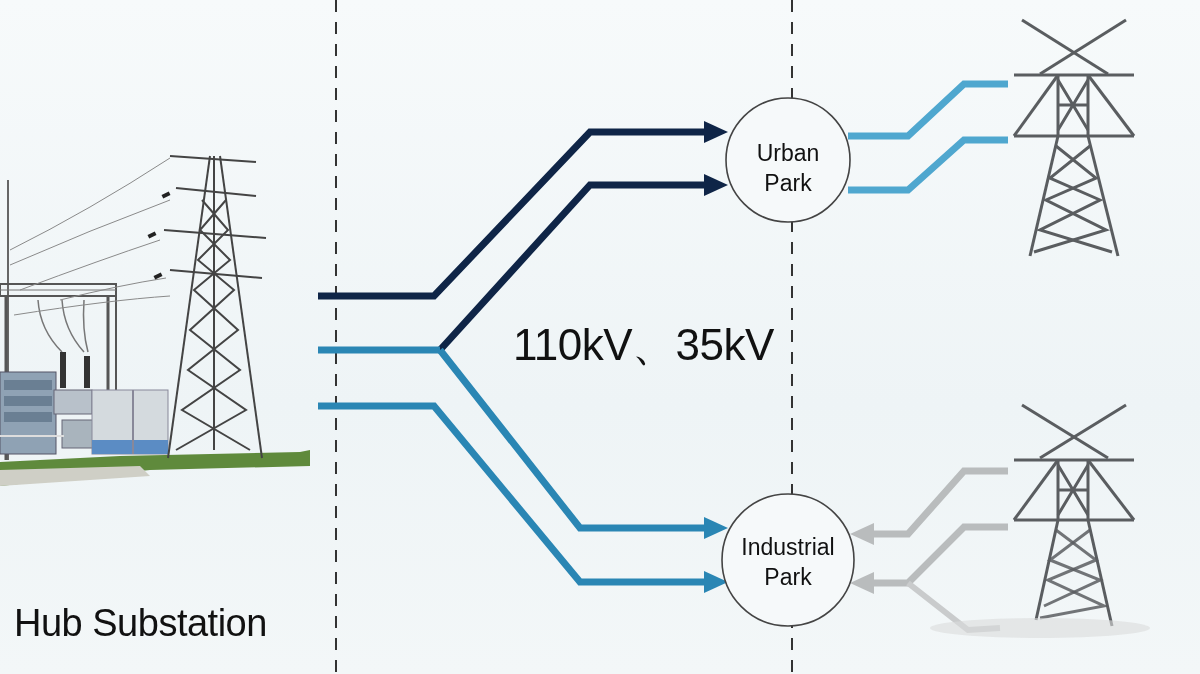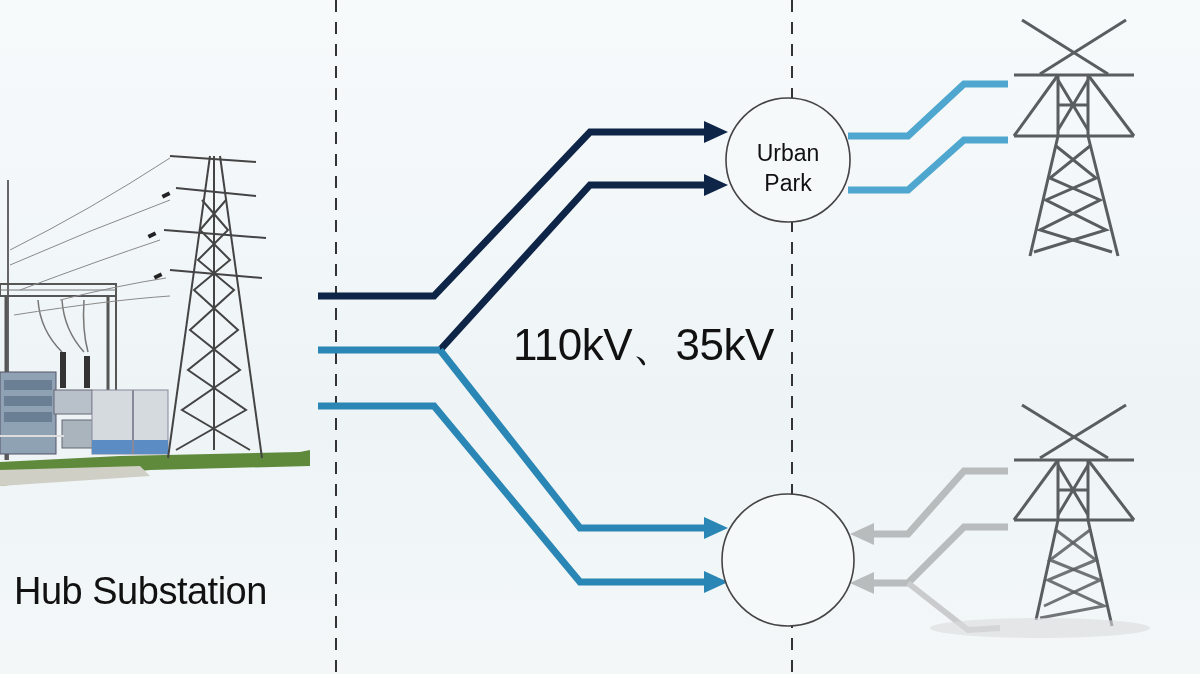--- a/index.html
+++ b/index.html
@@ -1,20 +1,20 @@
 <!DOCTYPE html>
 <html><head>
 <meta charset="utf-8">
 <style>
   html, body { margin:0; padding:0; }
   body { width:1200px; height:674px; overflow:hidden; background:#f2f7f8; font-family:"Liberation Sans", "DejaVu Sans", sans-serif; }
   .canvas { position:relative; width:1200px; height:674px; background: linear-gradient(180deg,#f7fafb 0%, #eef4f6 60%, #f3f7f8 100%); }
   svg.diagram { position:absolute; left:0; top:0; width:1200px; height:674px; }
   .label { position:absolute; color:#111; white-space:nowrap; }
-  .hub-label { left:14px; top:570px; font-size:38px; letter-spacing:-0.5px; }
+  .hub-label { left:14px; top:602px; font-size:38px; letter-spacing:-0.5px; }
   .voltage-label { left:513px; top:316px; font-size:44px; letter-spacing:-0.5px; }
   .node-label { position:absolute; text-align:center; font-size:23px; line-height:30px; color:#111; }
   .urban-label { left:728px; top:138px; width:120px; }
   .park-label { left:724px; top:532px; width:128px; }
 </style>
 </head>
 <body>
 
 <div class="canvas">
   <svg class="diagram" viewBox="0 0 1200 674">
@@ -146,13 +146,17 @@
     <ellipse cx="1040" cy="628" rx="110" ry="10" fill="#dadcdc" opacity="0.6"></ellipse>
   </svg>
 
   <div class="label hub-label">Hub Substation</div>
   <div class="label voltage-label">110kV、35kV</div>
 
   <div class="node-label urban-label">
     <div>Urban</div>
     <div>Park</div>
   </div>
+  <div class="node-label park-label">
+    <div>Industrial</div>
+    <div>Park</div>
+  </div>
 </div>
 
 </body></html>

